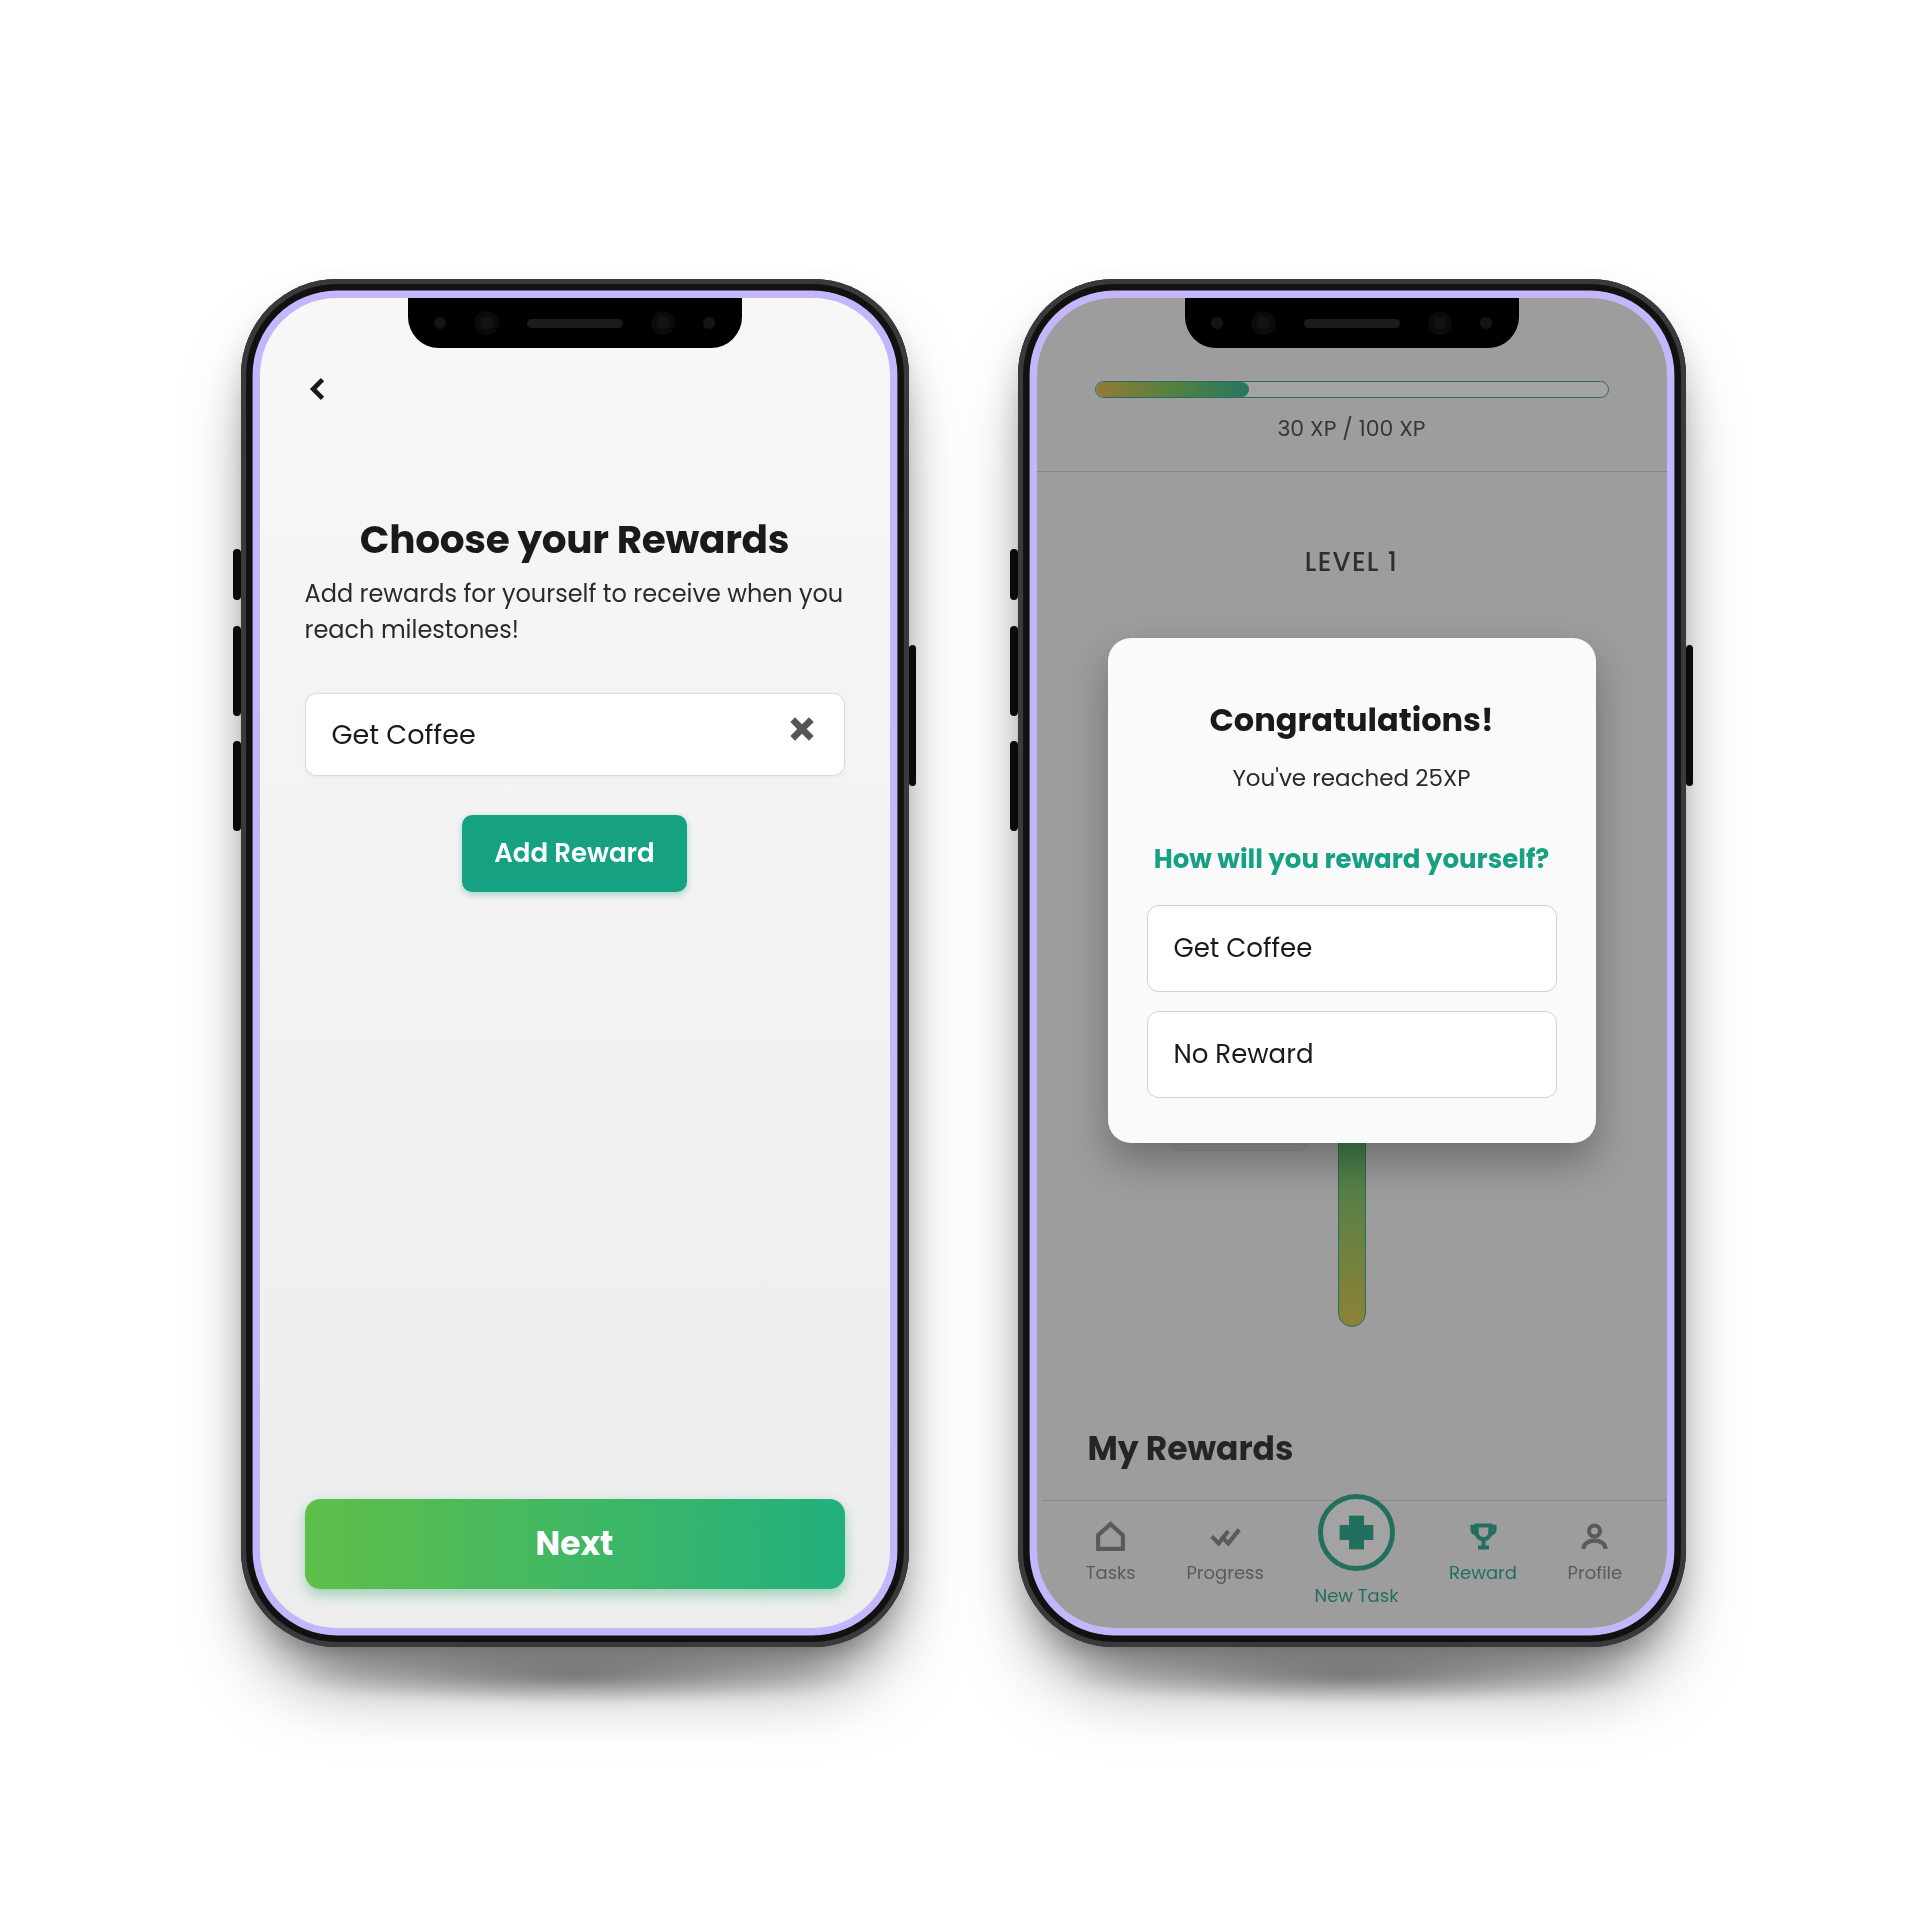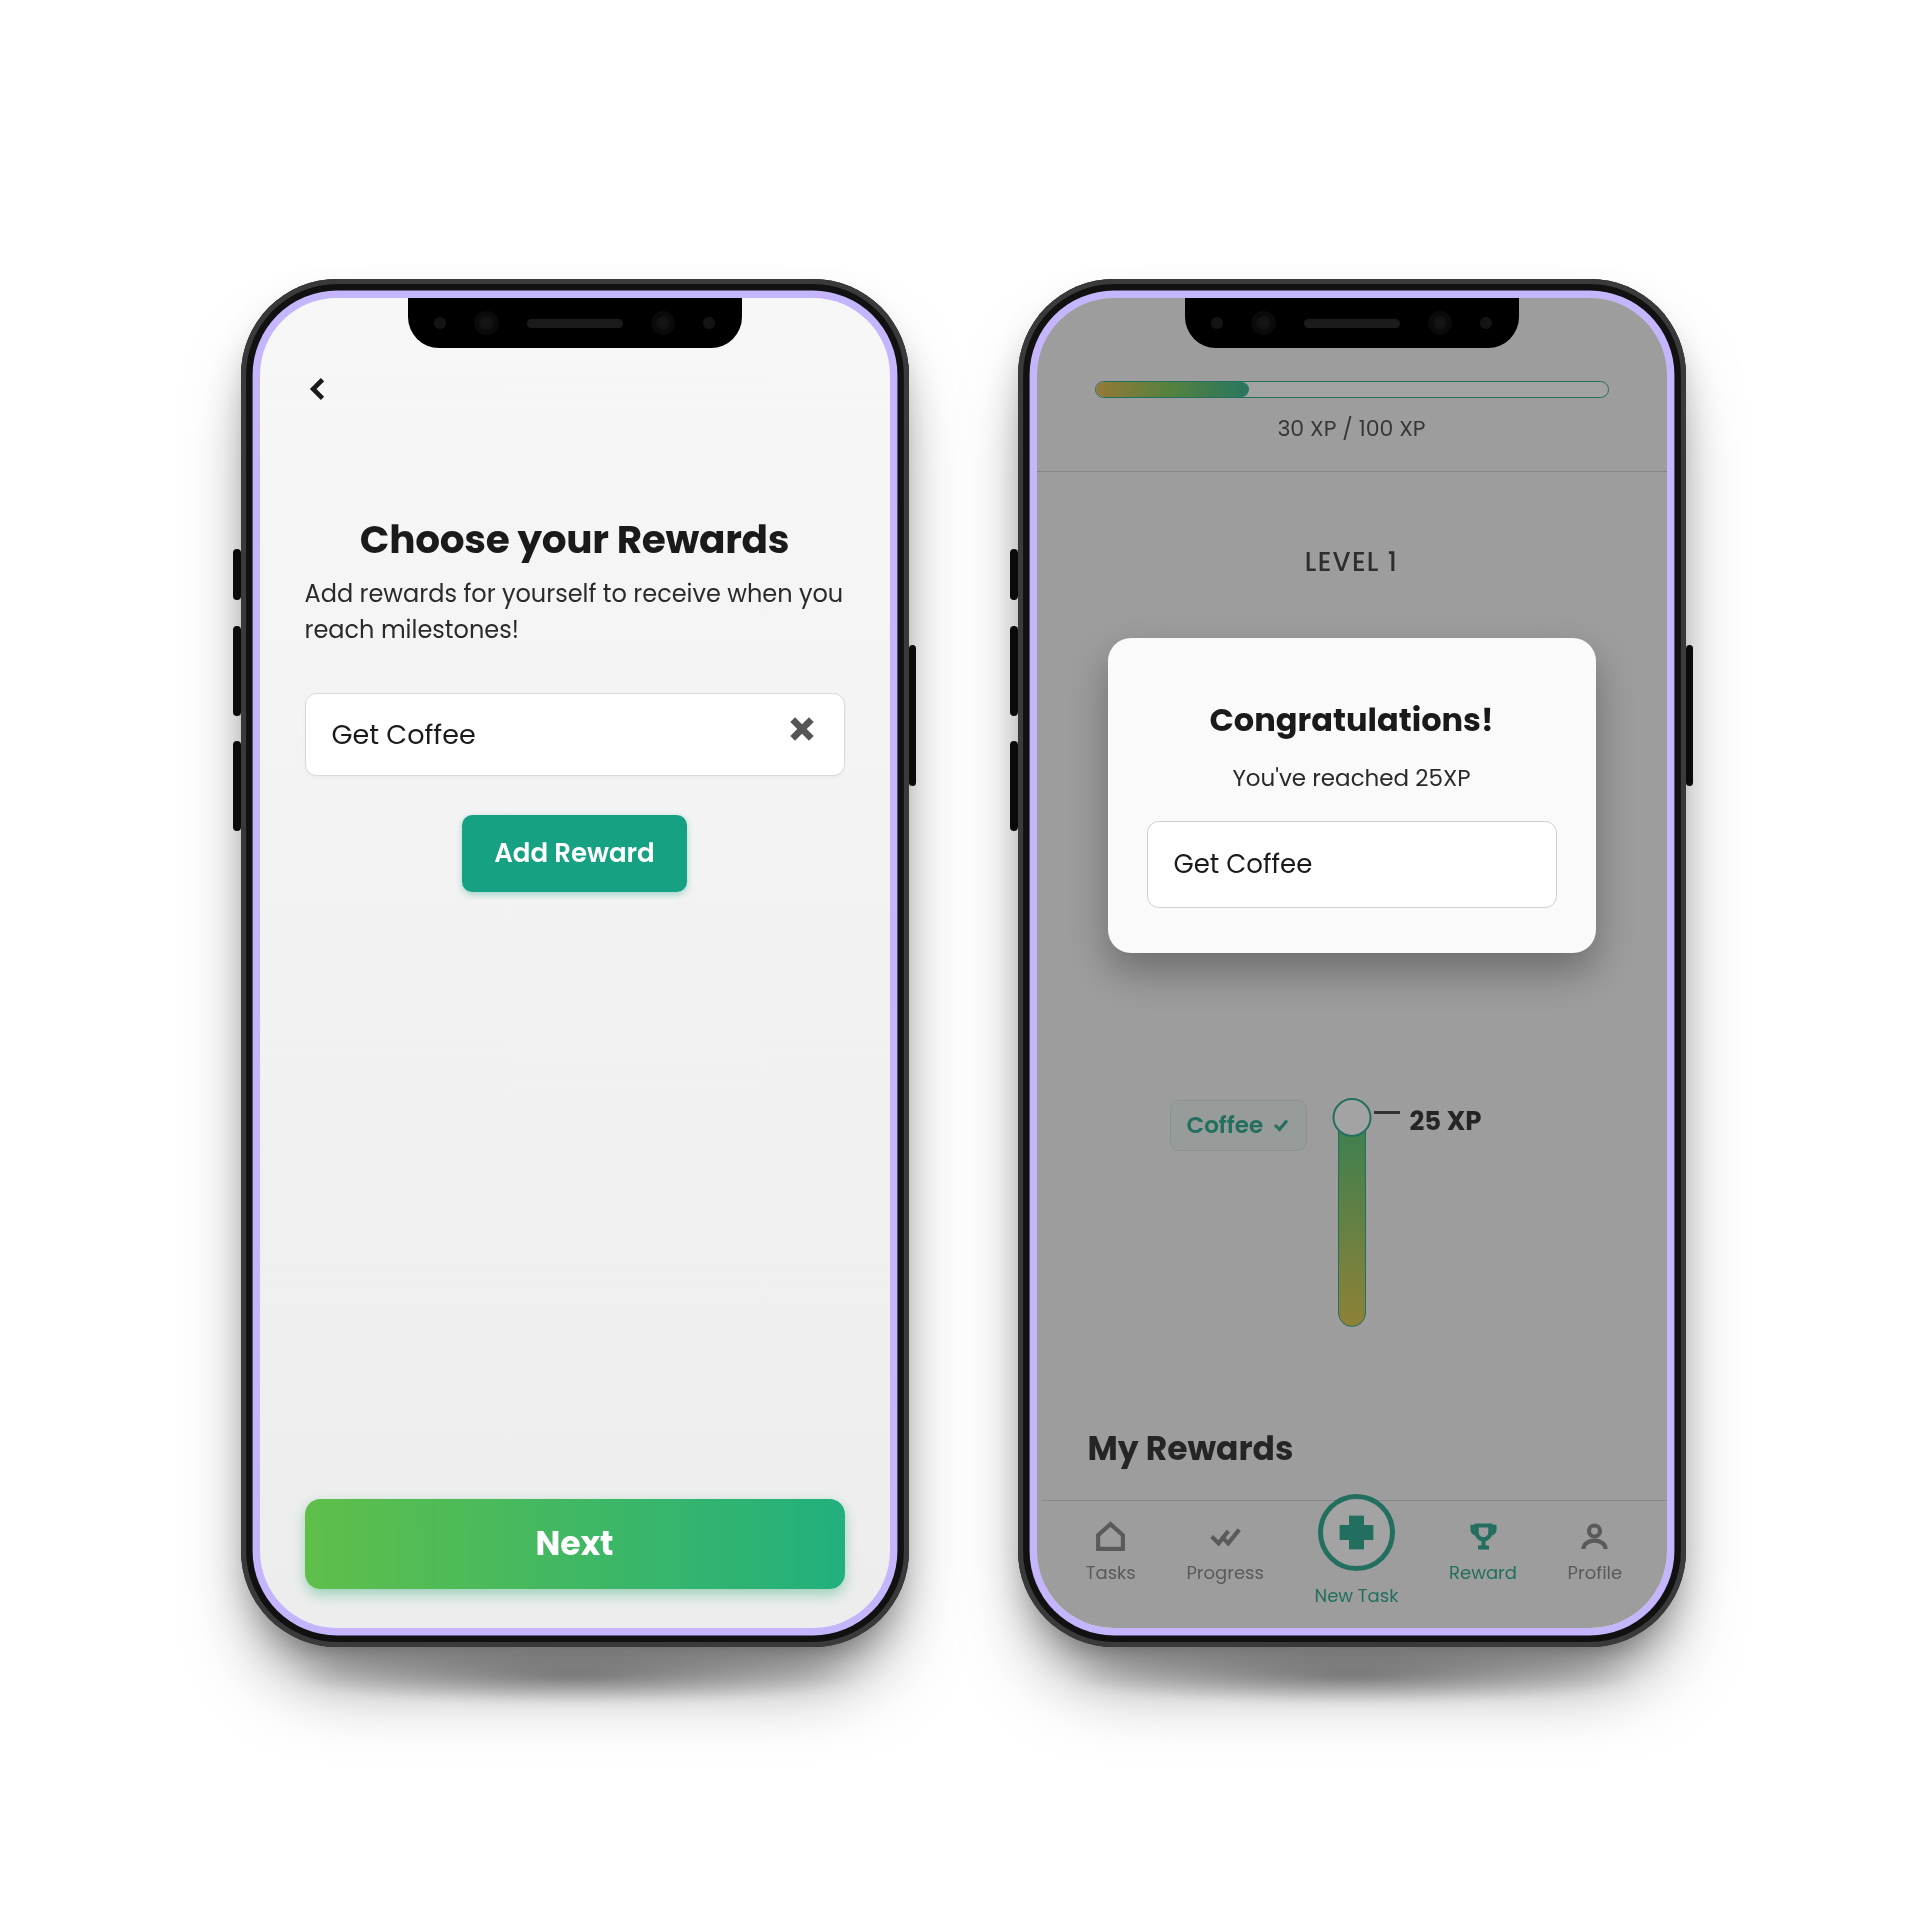--- a/index.html
+++ b/index.html
@@ -329,18 +329,20 @@
             <path d="M4 21c0-4 4-6 8-6s8 2 8 6"></path>
           </svg>
         <span>Profile</span>
       </div>
     </div>
 
     <div class="dim"></div>
     <div class="modal">
       <h2>Congratulations!</h2>
       <div class="reached">You've reached 25XP</div>
+      <div class="q">How will you reward yourself?</div>
       <div class="opt">Get Coffee</div>
+      <div class="opt">No Reward</div>
     </div>
 
   </div>
 </div>
 
 
 </body></html>

